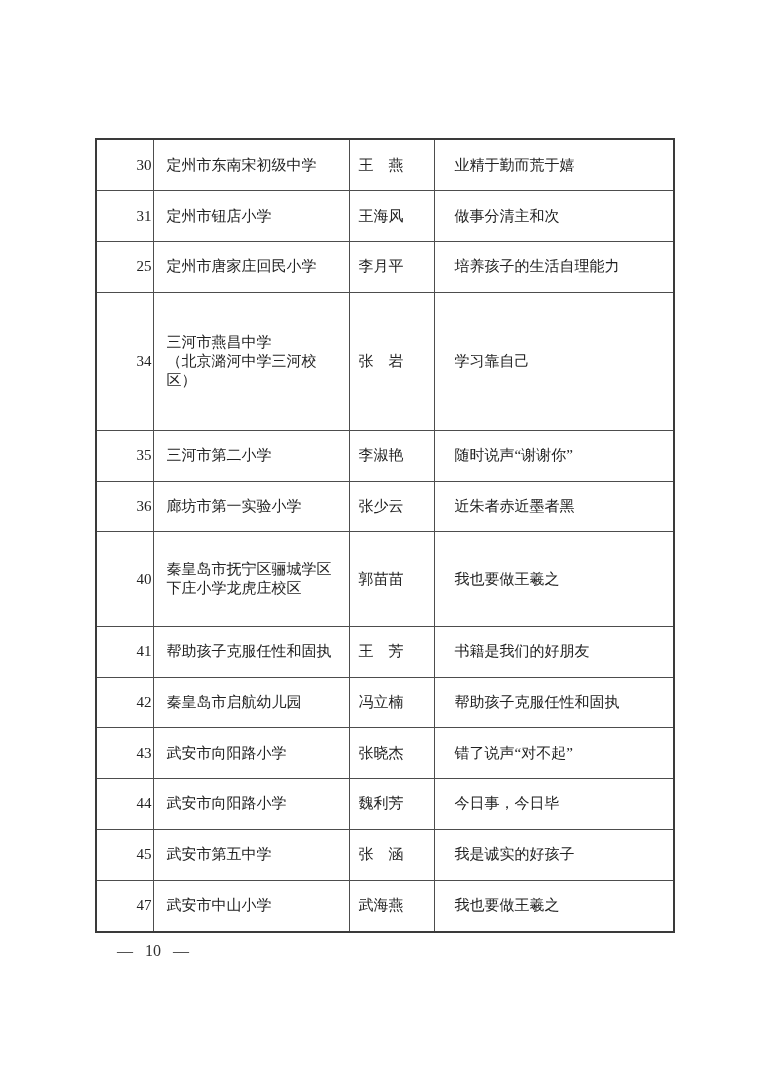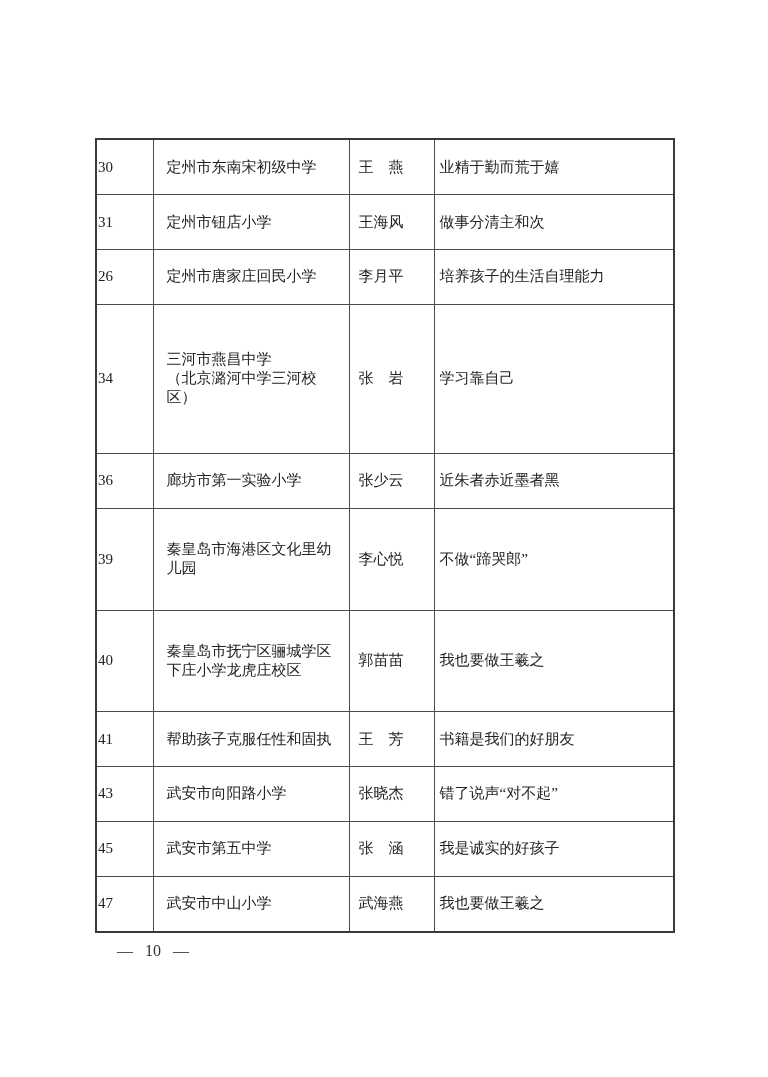--- a/index.html
+++ b/index.html
@@ -28,34 +28,34 @@
   }
   table.roster td {
     border: 1px solid #4d4d4d;
     font-size: 15px;
     line-height: 19px;
     vertical-align: middle;
     color: #222222;
     overflow: hidden;
   }
   td.c-no {
-    text-align: left;
+    text-align: right;
   }
   td.c-school {
     padding-left: 13px;
     padding-right: 4px;
     white-space: pre-line;
   }
   td.c-name {
     padding-left: 9px;
     padding-right: 2px;
     margin-top: 16px;
   }
   td.c-motto {
-    padding-left: 5px;
+    padding-left: 20px;
     padding-right: 4px;
   }
   .footer {
     position: absolute;
     left: 117px;
     top: 942px;
     display: flex;
     align-items: center;
     gap: 12px;
     font-size: 16px;
@@ -83,75 +83,87 @@
     </tr>
 
     <tr>
       <td class="c-no">31</td>
       <td class="c-school">定州市钮店小学</td>
       <td class="c-name">王海风</td>
       <td class="c-motto">做事分清主和次</td>
     </tr>
 
     <tr>
-      <td class="c-no">26</td>
+      <td class="c-no">25</td>
       <td class="c-school">定州市唐家庄回民小学</td>
       <td class="c-name">李月平</td>
       <td class="c-motto">培养孩子的生活自理能力</td>
     </tr>
 
 
     <tr>
       <td class="c-no">34</td>
       <td class="c-school">三河市燕昌中学
 （北京潞河中学三河校区）</td>
       <td class="c-name">张　岩</td>
       <td class="c-motto">学习靠自己</td>
     </tr>
 
+    <tr>
+      <td class="c-no">35</td>
+      <td class="c-school">三河市第二小学</td>
+      <td class="c-name">李淑艳</td>
+      <td class="c-motto">随时说声“谢谢你”</td>
+    </tr>
 
     <tr>
       <td class="c-no">36</td>
       <td class="c-school">廊坊市第一实验小学</td>
       <td class="c-name">张少云</td>
       <td class="c-motto">近朱者赤近墨者黑</td>
     </tr>
 
 
 
-    <tr>
-      <td class="c-no">39</td>
-      <td class="c-school">秦皇岛市海港区文化里幼儿园</td>
-      <td class="c-name">李心悦</td>
-      <td class="c-motto">不做“蹄哭郎”</td>
-    </tr>
 
     <tr>
       <td class="c-no">40</td>
       <td class="c-school">秦皇岛市抚宁区骊城学区
 下庄小学龙虎庄校区</td>
       <td class="c-name">郭苗苗</td>
       <td class="c-motto">我也要做王羲之</td>
     </tr>
 
     <tr>
       <td class="c-no">41</td>
       <td class="c-school">帮助孩子克服任性和固执</td>
       <td class="c-name">王　芳</td>
       <td class="c-motto">书籍是我们的好朋友</td>
     </tr>
 
+    <tr>
+      <td class="c-no">42</td>
+      <td class="c-school">秦皇岛市启航幼儿园</td>
+      <td class="c-name">冯立楠</td>
+      <td class="c-motto">帮助孩子克服任性和固执</td>
+    </tr>
 
     <tr>
       <td class="c-no">43</td>
       <td class="c-school">武安市向阳路小学</td>
       <td class="c-name">张晓杰</td>
       <td class="c-motto">错了说声“对不起”</td>
     </tr>
 
+    <tr>
+      <td class="c-no">44</td>
+      <td class="c-school">武安市向阳路小学</td>
+      <td class="c-name">魏利芳</td>
+      <td class="c-motto">今日事，今日毕</td>
+    </tr>
 
     <tr>
       <td class="c-no">45</td>
       <td class="c-school">武安市第五中学</td>
       <td class="c-name">张　涵</td>
       <td class="c-motto">我是诚实的好孩子</td>
     </tr>
 
 
     <tr>

